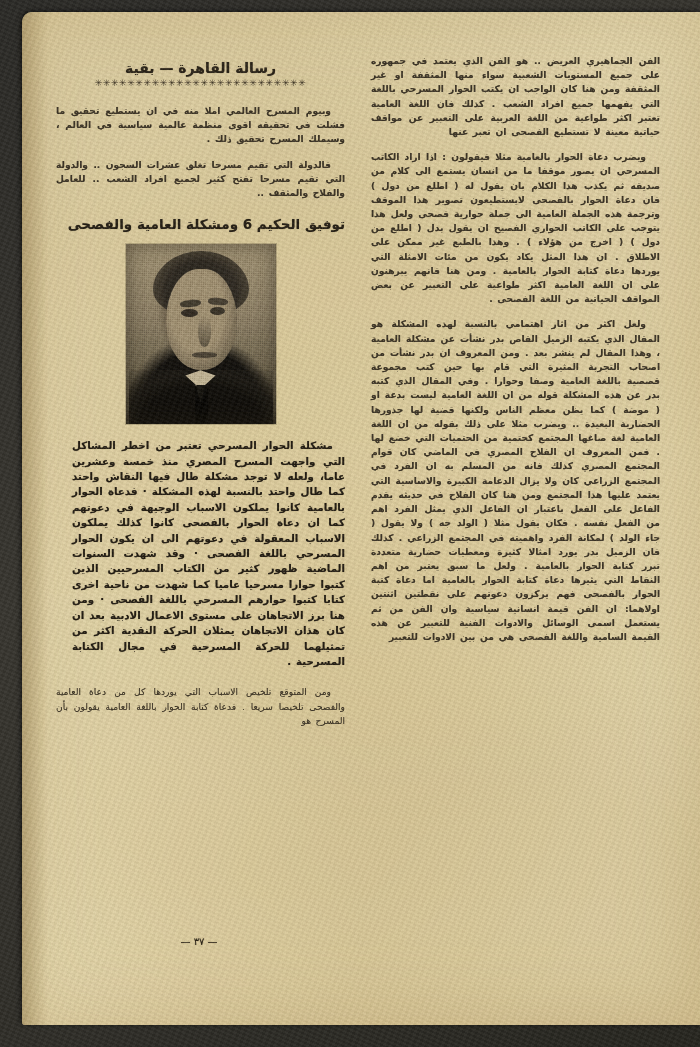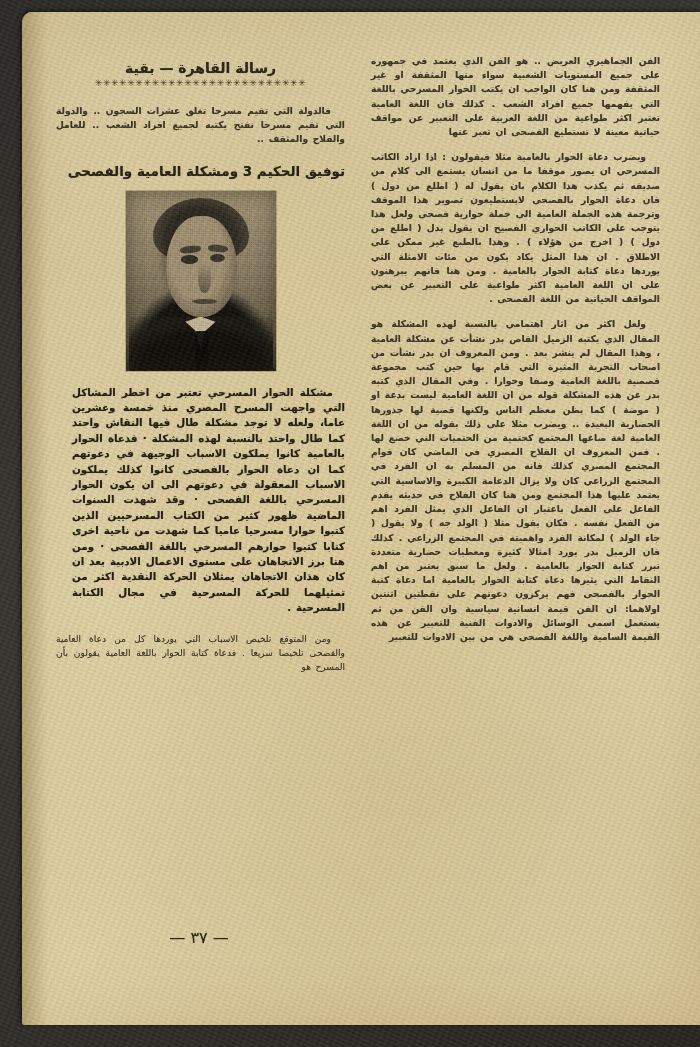--- a/index.html
+++ b/index.html
@@ -199,21 +199,21 @@
   }
   .tail-text{
     font-size:9.1px;line-height:14.2px;margin:16px 0 5px 0;
     text-indent:14px;opacity:.92;word-spacing:1.6px;
   }
 
   
   #page-number{
     position:absolute;left:0;right:0;bottom:74px;
     text-align:center;direction:rtl;
-    color:#2c2519;font-size:16px;letter-spacing:2px;
+    color:#2c2519;font-size:10px;letter-spacing:2px;
     font-family:"DejaVu Sans","Liberation Sans",sans-serif;
     text-shadow:0 0 .8px rgba(50,40,20,.5);
   }
   
   #page-number-wrap{
     position:absolute;left:34px;width:286px;bottom:78px;text-align:center;
   }
 
   
   #paper .softener{
@@ -231,25 +231,26 @@
     <div class="softener"></div>
 
     <div id="content">
 
       <div class="column">
 
         <div class="kicker ar">رسالة القاهرة — بقية</div>
 
         <div class="stars">✳✳✳✳✳✳✳✳✳✳✳✳✳✳✳✳✳✳✳✳✳✳✳✳✳✳</div>
 
-
-
-        <p class="ar body-text first">فالدولة التي تقيم مسرحا تغلق عشرات السجون .. والدولة التي تقيم مسرحا تفتح يكتبه لجميع افراد الشعب .. للعامل والفلاح والمثقف ..</p>
-
-        <h2 class="section-title ar">توفيق الحكيم 3 ومشكلة العامية والفصحى</h2>
+        <p class="ar body-text first">وبيوم المسرح العالمي املا منه في ان يستطيع تحقيق ما فشلت في تحقيقه اقوى منظمة عالمية سياسية في العالم ، وسيملك المسرح تحقيق ذلك .</p>
+
+
+        <p class="ar body-text first">فالدولة التي تقيم مسرحا تغلق عشرات السجون .. والدولة التي تقيم مسرحا تفتح كثير لجميع افراد الشعب .. للعامل والفلاح والمثقف ..</p>
+
+        <h2 class="section-title ar">توفيق الحكيم 6 ومشكلة العامية والفصحى</h2>
 
         <div class="photo-wrap">
           <div class="photo">
             <div class="p-bg"></div>
             <div class="p-hair"></div>
             <div class="p-face"></div>
             <div class="p-browL"></div>
             <div class="p-browR"></div>
             <div class="p-eyeL"></div>
             <div class="p-eyeR"></div>

